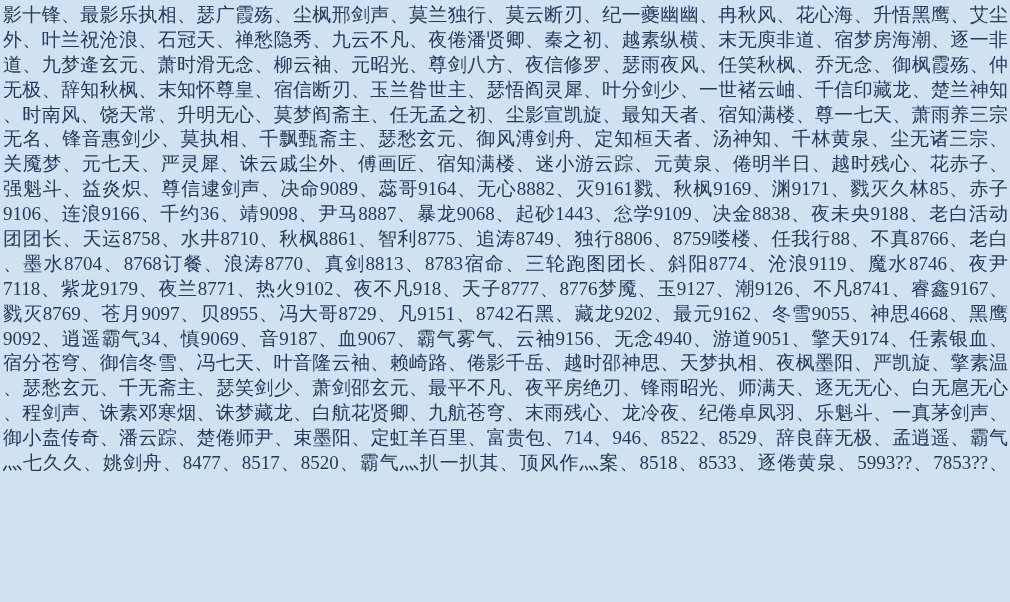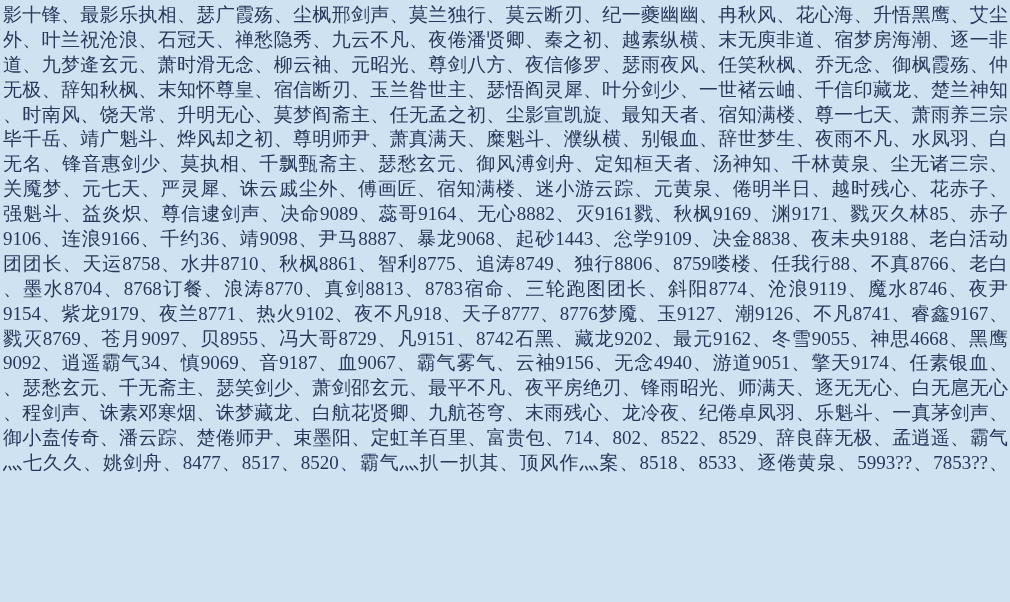--- a/index.html
+++ b/index.html
@@ -36,27 +36,27 @@
 </style>
 </head>
 <body>
 
 <div class="doc">
   <div class="line">影十锋、最影乐执相、瑟广霞殇、尘枫邢剑声、莫兰独行、莫云断刃、纪一夔幽幽、冉秋风、花心海、升悟黑鹰、艾尘</div>
   <div class="line">外、叶兰祝沧浪、石冠天、禅愁隐秀、九云不凡、夜倦潘贤卿、秦之初、越素纵横、末无庾非道、宿梦房海潮、逐一非</div>
   <div class="line">道、九梦逄玄元、萧时滑无念、柳云袖、元昭光、尊剑八方、夜信修罗、瑟雨夜风、任笑秋枫、乔无念、御枫霞殇、仲</div>
   <div class="line">无极、辞知秋枫、末知怀尊皇、宿信断刃、玉兰昝世主、瑟悟阎灵犀、叶分剑少、一世褚云岫、千信印藏龙、楚兰神知</div>
   <div class="line">、时南风、饶天常、升明无心、莫梦阎斋主、任无孟之初、尘影宣凯旋、最知天者、宿知满楼、尊一七天、萧雨养三宗</div>
-  <div class="line">毕千岳、靖广魁斗、烨风却之初、尊明师尹、萧真满天、糜魁斗、濮纵横、别银血、辞世梦生、夜雨不凡、水凤羽、白</div>
   <div class="line">无名、锋音惠剑少、莫执相、千飘甄斋主、瑟愁玄元、御风溥剑舟、定知桓天者、汤神知、千林黄泉、尘无诸三宗、</div>
   <div class="line">关魇梦、元七天、严灵犀、诛云戚尘外、傅画匠、宿知满楼、迷小游云踪、元黄泉、倦明半日、越时残心、花赤子、</div>
   <div class="line">强魁斗、益炎炽、尊信逮剑声、决命9089、蕊哥9164、无心8882、灭9161戮、秋枫9169、渊9171、戮灭久林85、赤子</div>
   <div class="line">9106、连浪9166、千约36、靖9098、尹马8887、暴龙9068、起砂1443、忩学9109、决金8838、夜未央9188、老白活动</div>
   <div class="line">团团长、天运8758、水井8710、秋枫8861、智利8775、追涛8749、独行8806、8759喽楼、任我行88、不真8766、老白</div>
   <div class="line">、墨水8704、8768订餐、浪涛8770、真剑8813、8783宿命、三轮跑图团长、斜阳8774、沧浪9119、魔水8746、夜尹</div>
-  <div class="line">9154、紫龙9179、夜兰8771、热火9102、夜不凡918、天子8777、8776梦魇、玉9127、潮9126、不凡8741、睿鑫9167、</div>
+  <div class="line">7118、紫龙9179、夜兰8771、热火9102、夜不凡918、天子8777、8776梦魇、玉9127、潮9126、不凡8741、睿鑫9167、</div>
   <div class="line">戮灭8769、苍月9097、贝8955、冯大哥8729、凡9151、8742石黑、藏龙9202、最元9162、冬雪9055、神思4668、黑鹰</div>
   <div class="line">9092、逍遥霸气34、慎9069、音9187、血9067、霸气雾气、云袖9156、无念4940、游道9051、擎天9174、任素银血、</div>
+  <div class="line">宿分苍穹、御信冬雪、冯七天、叶音隆云袖、赖崎路、倦影千岳、越时邵神思、天梦执相、夜枫墨阳、严凯旋、擎素温</div>
   <div class="line">、瑟愁玄元、千无斋主、瑟笑剑少、萧剑邵玄元、最平不凡、夜平房绝刃、锋雨昭光、师满天、逐无无心、白无扈无心</div>
   <div class="line">、程剑声、诛素邓寒烟、诛梦藏龙、白航花贤卿、九航苍穹、末雨残心、龙冷夜、纪倦卓凤羽、乐魁斗、一真茅剑声、</div>
-  <div class="line">御小盍传奇、潘云踪、楚倦师尹、束墨阳、定虹羊百里、富贵包、714、802、8522、8529、辞良薛无极、孟逍遥、霸气</div>
+  <div class="line">御小盍传奇、潘云踪、楚倦师尹、束墨阳、定虹羊百里、富贵包、714、946、8522、8529、辞良薛无极、孟逍遥、霸气</div>
   <div class="line">灬七久久、姚剑舟、8477、8517、8520、霸气灬扒一扒其、顶风作灬案、8518、8533、逐倦黄泉、5993??、7853??、</div>
 </div>
 
 </body></html>

